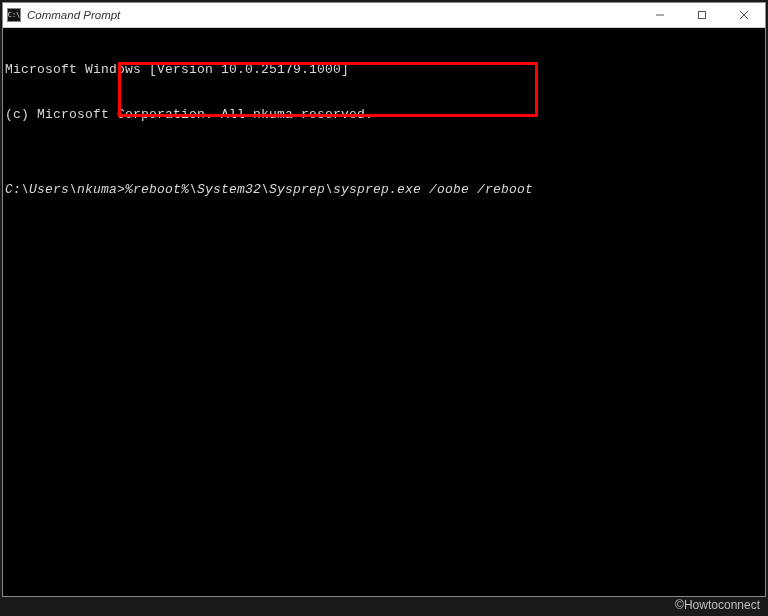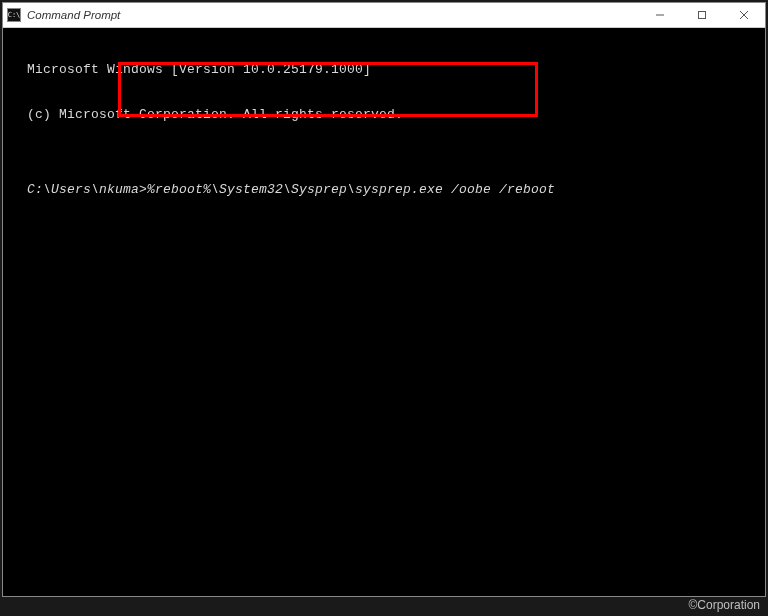--- a/index.html
+++ b/index.html
@@ -58,21 +58,21 @@
     .win-btn {
       width: 42px;
       height: 100%;
       display: flex;
       align-items: center;
       justify-content: center;
       color: #555;
     }
     .win-btn svg { display: block; }
     .terminal {
-      padding: 4px 24px;
+      padding: 4px 2px;
       font-family: Consolas, "Courier New", monospace;
       font-size: 13px;
       color: #d8d8d8;
       line-height: 15px;
       white-space: pre;
       letter-spacing: 0.2px;
     }
     .prompt-row {
       display: flex;
       white-space: pre;
@@ -119,23 +119,23 @@
         <svg width="10" height="10" viewBox="0 0 10 10">
           <line x1="1" y1="1" x2="9" y2="9" stroke="#555" stroke-width="1"></line>
           <line x1="9" y1="1" x2="1" y2="9" stroke="#555" stroke-width="1"></line>
         </svg>
       </div>
     </div>
   </div>
 
   <div class="terminal">
     <div>Microsoft Windows [Version 10.0.25179.1000]</div>
-    <div>(c) Microsoft Corporation. All rights reserved.</div>
+    <div>(c) Microsoft Corporation. All nkuma reserved.</div>
     <div></div>
     <div class="prompt-row">
       <span>C:\Users\nkuma&gt;</span><span>%reboot%\System32\Sysprep\sysprep.exe /oobe /reboot</span>
     </div>
   </div>
 
   <div class="highlight-box"></div>
 </div>
 
-<div class="watermark">©Corporation</div>
+<div class="watermark">©Howtoconnect</div>
 
 </body></html>

